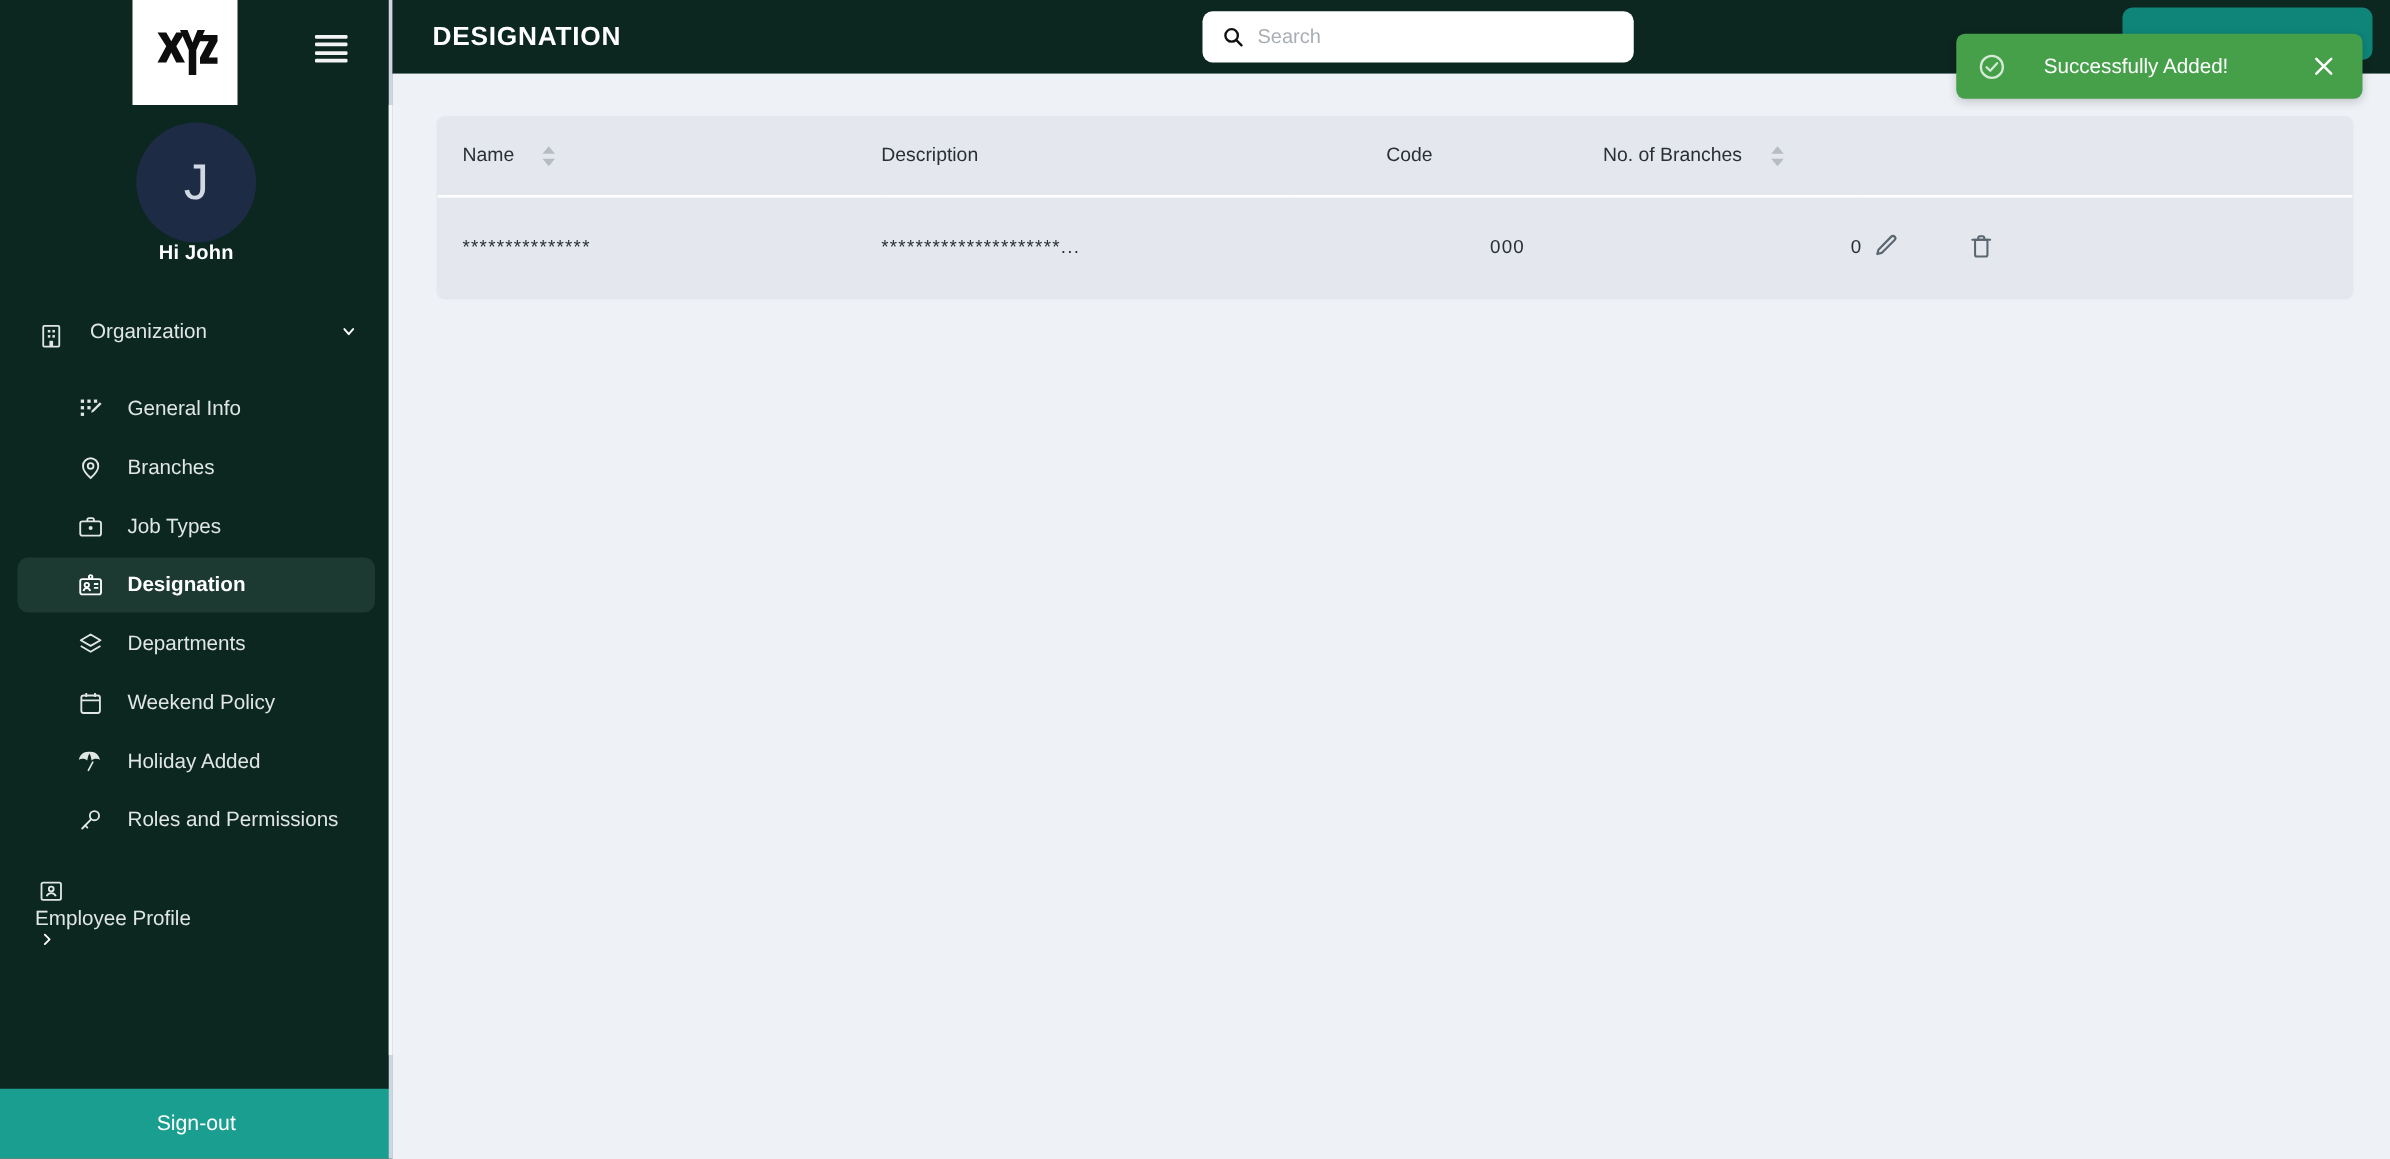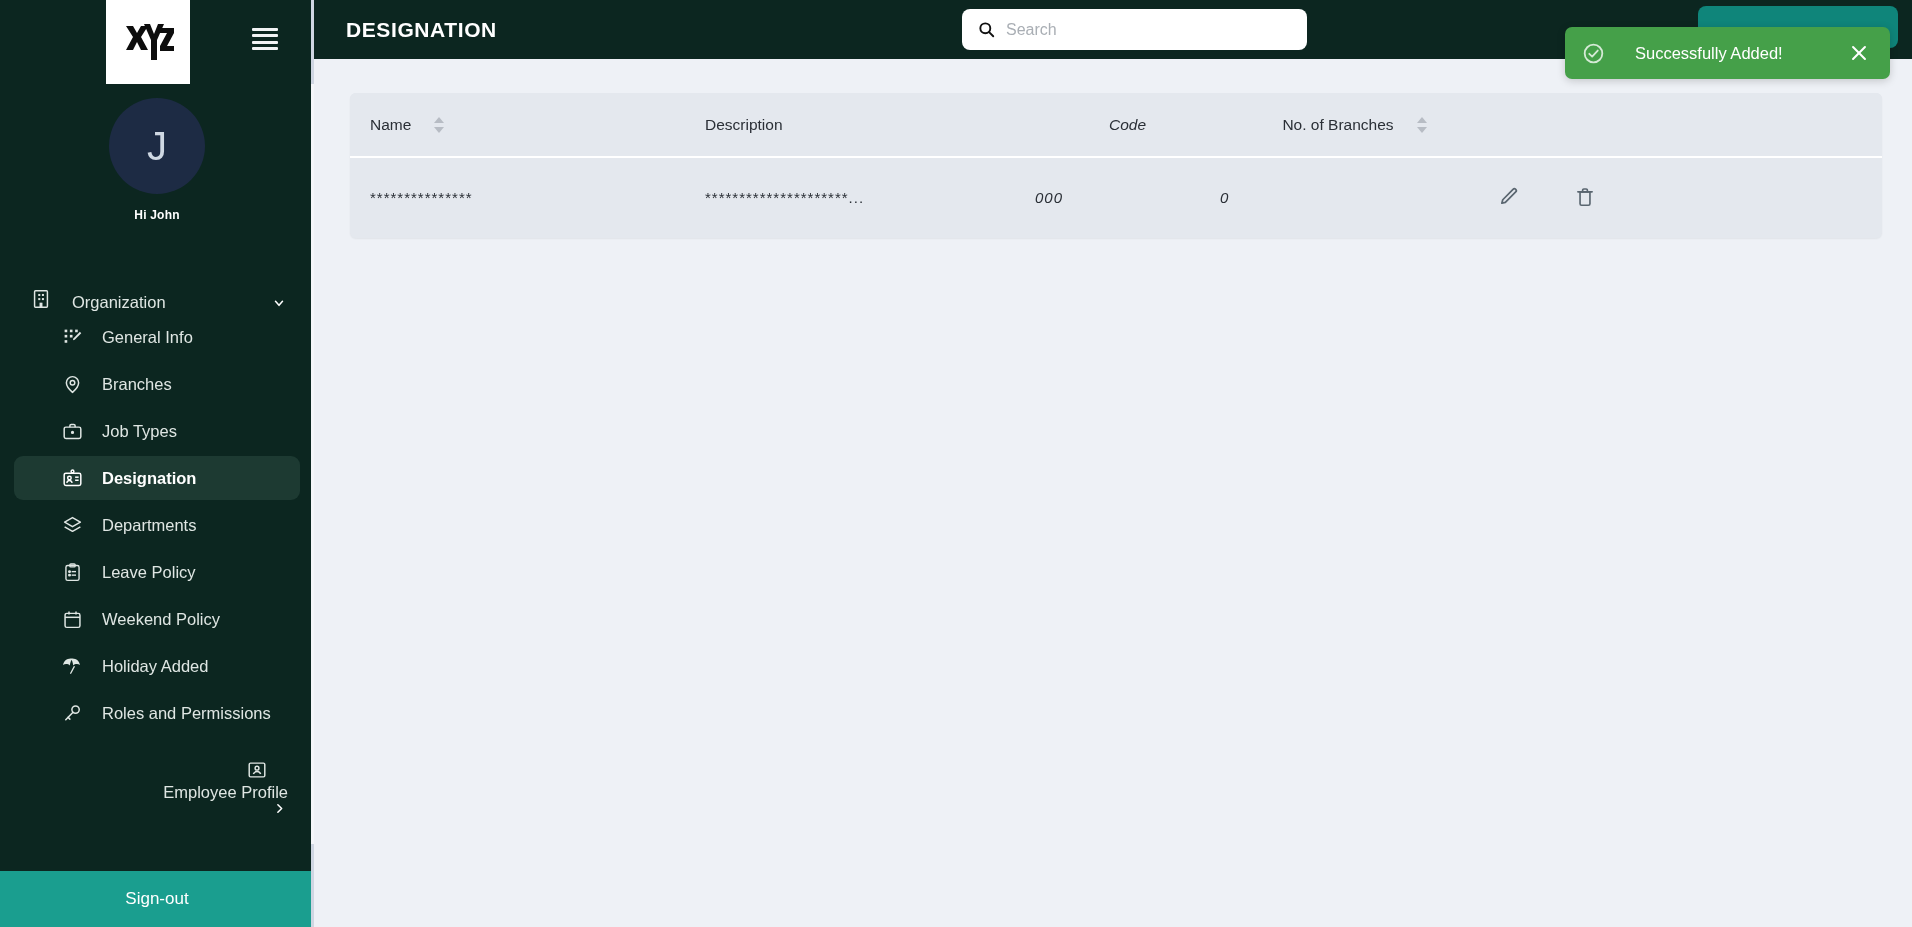--- a/index.html
+++ b/index.html
@@ -38,27 +38,27 @@
   }
 
   .avatar-wrap { margin-top:14px; display:flex; flex-direction:column; align-items:center; }
   .avatar {
     width:96px; height:96px; border-radius:50%;
     background:#1d2b44; color:#cfd8e3;
     display:flex; align-items:center; justify-content:center;
     font-size:40px; font-weight:400; line-height:1;
   }
   .greeting {
-    margin-top:14px; color:#ffffff; font-size:12px; font-weight:700;
+    margin-top:0; color:#ffffff; font-size:16px; font-weight:700;
     letter-spacing:.2px;
   }
 
   .nav { margin-top:44px; }
   .nav-group-head {
-    display:flex; align-items:flex-end; height:46px; padding:0 26px 0 28px;
+    display:flex; align-items:flex-start; height:46px; padding:0 26px 0 28px;
     color:#dfe6e3; font-size:16.5px; cursor:pointer; position:relative;
   }
   .nav-group-head .ico { width:26px; height:26px; margin-right:18px; flex:0 0 26px;
                          display:flex; align-items:center; justify-content:center; }
   .nav-group-head .label { flex:1 1 auto; }
   .nav-group-head .chev { width:18px; height:18px; display:flex; align-items:center; justify-content:center; }
 
   .nav-item {
     display:flex; align-items:center; height:44px;
     margin:3px 14px; padding-left:45px; border-radius:9px;
@@ -131,21 +131,21 @@
   tbody td {
     font-size:15px; color:#2a2f36; padding:26px 0 28px 0;
     background:#e4e8ee; border-top:2px solid #ffffff;
     letter-spacing:1px;
   }
   .col-name  { width:355px; padding-left:20px !important; }
   .col-desc  { width:330px; }
   .col-code  { width:185px; }
   .col-emp   { width:270px; }
   .col-act   { width:auto; }
-  .cell-center { text-align:left;font-style:italic; }
+  .cell-center { text-align:right; }
   .desc-cell { white-space:nowrap; overflow:hidden; }
   .actions { display:flex; align-items:center; gap:50px; padding-left:6px; }
   .act-btn { width:26px; height:26px; display:flex; align-items:center; justify-content:center; cursor:pointer; }
 
   
   #toast {
     position:absolute; right:22px; top:27px; width:325px; height:52px;
     background:#45a council; background:#45a049; border-radius:7px;
     display:flex; align-items:center; padding:0 18px 0 16px;
     box-shadow:0 2px 8px rgba(0,0,0,.18);
@@ -260,33 +260,20 @@
       <div class="nav-item">
         <span class="ico">
           <svg width="21" height="21" viewBox="0 0 24 24" fill="none" stroke="#dfe6e3" stroke-width="1.7" stroke-linejoin="round">
             <polygon points="12 3 21 8.2 12 13.4 3 8.2"></polygon>
             <polyline points="3 13.5 12 18.7 21 13.5"></polyline>
           </svg>
         </span>
         <span>Departments</span>
       </div>
 
-      <div class="nav-item">
-        <span class="ico">
-          <svg width="21" height="21" viewBox="0 0 24 24" fill="none" stroke="#dfe6e3" stroke-width="1.6">
-            <rect x="4.5" y="4" width="15" height="17" rx="2"></rect>
-            <rect x="9" y="2.2" width="6" height="3.4" rx="1"></rect>
-            <circle cx="8.6" cy="11" r=".9" fill="#dfe6e3"></circle>
-            <line x1="11" y1="11" x2="16" y2="11"></line>
-            <circle cx="8.6" cy="15" r=".9" fill="#dfe6e3"></circle>
-            <line x1="11" y1="15" x2="16" y2="15"></line>
-          </svg>
-        </span>
-        <span>Leave Policy</span>
-      </div>
 
       <div class="nav-item">
         <span class="ico">
           <svg width="21" height="21" viewBox="0 0 24 24" fill="none" stroke="#dfe6e3" stroke-width="1.7">
             <rect x="3.5" y="5" width="17" height="16" rx="2"></rect>
             <line x1="3.5" y1="9.5" x2="20.5" y2="9.5"></line>
             <line x1="8" y1="2.8" x2="8" y2="6.4"></line>
             <line x1="16" y1="2.8" x2="16" y2="6.4"></line>
           </svg>
         </span>

